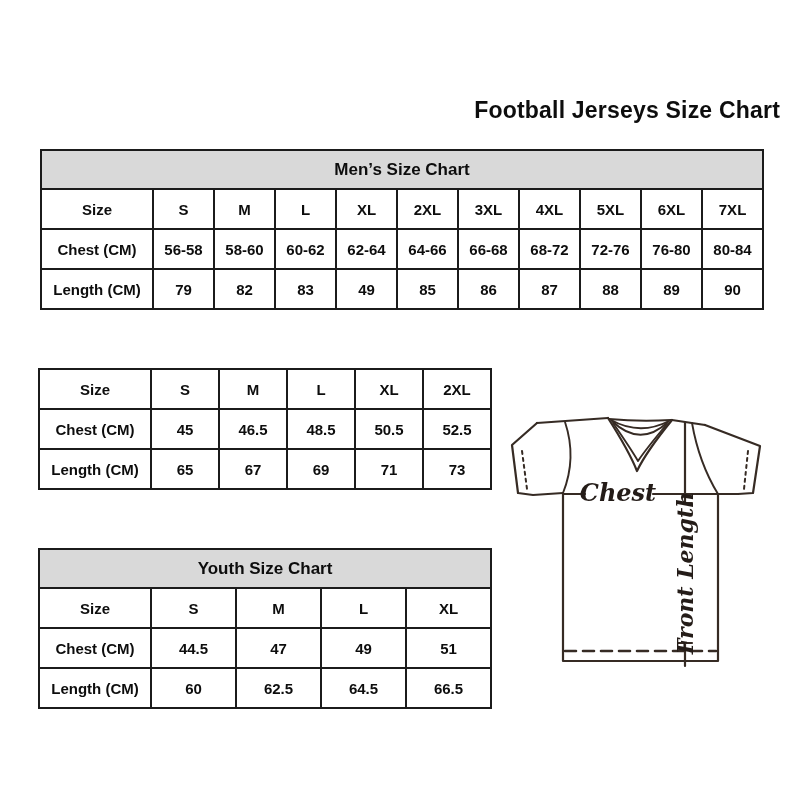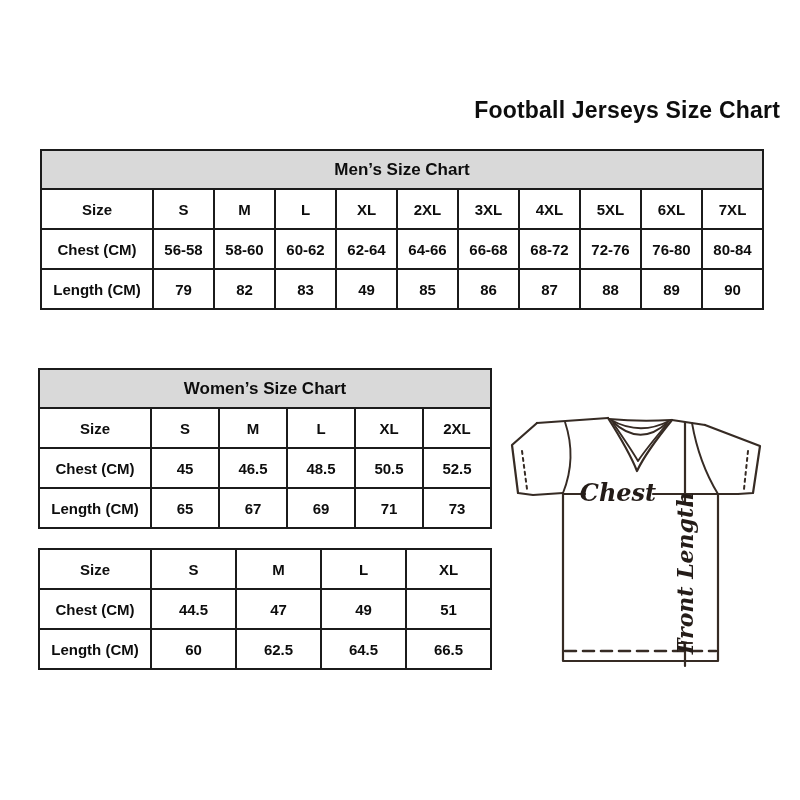--- a/index.html
+++ b/index.html
@@ -105,23 +105,20 @@
 <table class="sz" id="t-womens">
   <colgroup>
       <col class="c-label">
       <col class="c-d">
       <col class="c-d">
       <col class="c-d">
       <col class="c-d">
       <col class="c-d">
     </colgroup>
   <tbody>
-      <tr>
-    <th class="hd" colspan="6">Women’s Size Chart</th>
-  </tr>
   <tr>
     <th>Size</th>
     <td>S</td>
     <td>M</td>
     <td>L</td>
     <td>XL</td>
     <td>2XL</td>
   </tr>
   <tr>
     <th>Chest (CM)</th>
@@ -144,20 +141,23 @@
 
 <table class="sz" id="t-youth">
   <colgroup>
       <col class="c-label">
       <col class="c-d">
       <col class="c-d">
       <col class="c-d">
       <col class="c-d">
     </colgroup>
   <tbody>
+      <tr>
+    <th class="hd" colspan="5">Youth Size Chart</th>
+  </tr>
   <tr>
     <th>Size</th>
     <td>S</td>
     <td>M</td>
     <td>L</td>
     <td>XL</td>
   </tr>
   <tr>
     <th>Chest (CM)</th>
     <td>44.5</td>

